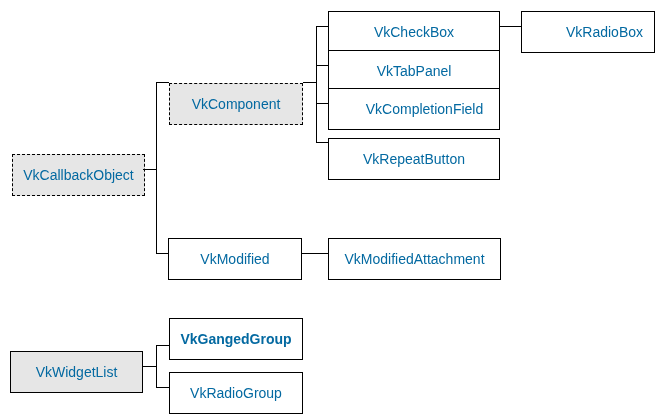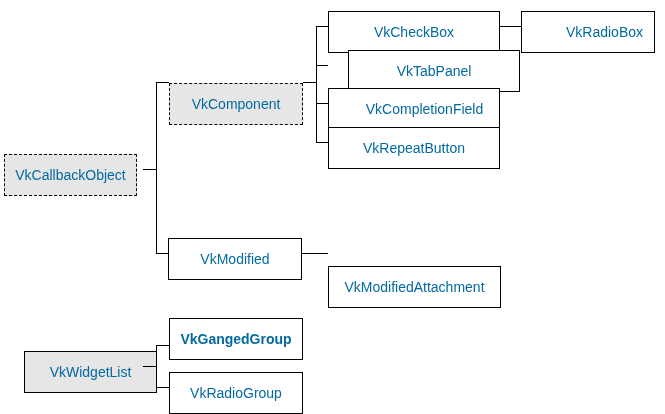--- a/index.html
+++ b/index.html
@@ -31,30 +31,30 @@
   .node.dashed { border-style: dashed; }
   .node.gray { background: #e6e6e6; }
   .hline, .vline {
     position: absolute;
     background: #000000;
   }
   .hline { height: 1px; }
   .vline { width: 1px; }
 
   
-  #n-vkcallbackobject     { left: 4px;  top: 154px; width: 133px; justify-content: center; }
+  #n-vkcallbackobject     { left: 12px;  top: 154px; width: 133px; justify-content: center; }
   #n-vkcomponent          { left: 169px; top: 67px;  width: 134px; margin-top: 16px; }
   #n-vkcheckbox           { left: 328px; top: 11px;  width: 172px; }
   #n-vkradiobox           { left: 521px; top: 11px;  width: 134px; padding-left: 33px; }
-  #n-vktabpanel           { left: 348px; top: 50px;  width: 172px; }
+  #n-vktabpanel           { left: 328px; top: 50px;  width: 172px; }
   #n-vkcompletionfield    { left: 328px; top: 88px;  width: 172px; padding-left: 21px; }
-  #n-vkrepeatbutton       { left: 328px; top: 127px; width: 172px; }
+  #n-vkrepeatbutton       { left: 328px; top: 138px; width: 172px; }
   #n-vkmodified           { left: 168px; top: 238px; width: 134px; }
-  #n-vkmodifiedattachment { left: 328px; top: 238px; width: 173px; margin-top: 28px; }
-  #n-vkwidgetlist         { left: 24px;  top: 351px; width: 133px; text-align: right; }
+  #n-vkmodifiedattachment { left: 328px; top: 238px; width: 173px; }
+  #n-vkwidgetlist         { left: 10px;  top: 351px; width: 133px; text-align: right; }
   #n-vkgangedgroup        { left: 169px; top: 318px; width: 134px; font-weight: bold; }
   #n-vkradiogroup         { left: 169px; top: 372px; width: 134px; }
 
   
   #e-cb-stub      { left: 143px; top: 169px; width: 13px; }
   #e-cb-trunk     { left: 156px; top: 82px;  height: 172px; }
   #e-cb-component { left: 156px; top: 82px;  width: 13px; }
   #e-cb-modified  { left: 156px; top: 253px; width: 12px; }
 
   #e-comp-stub       { left: 303px; top: 82px;  width: 13px; }

